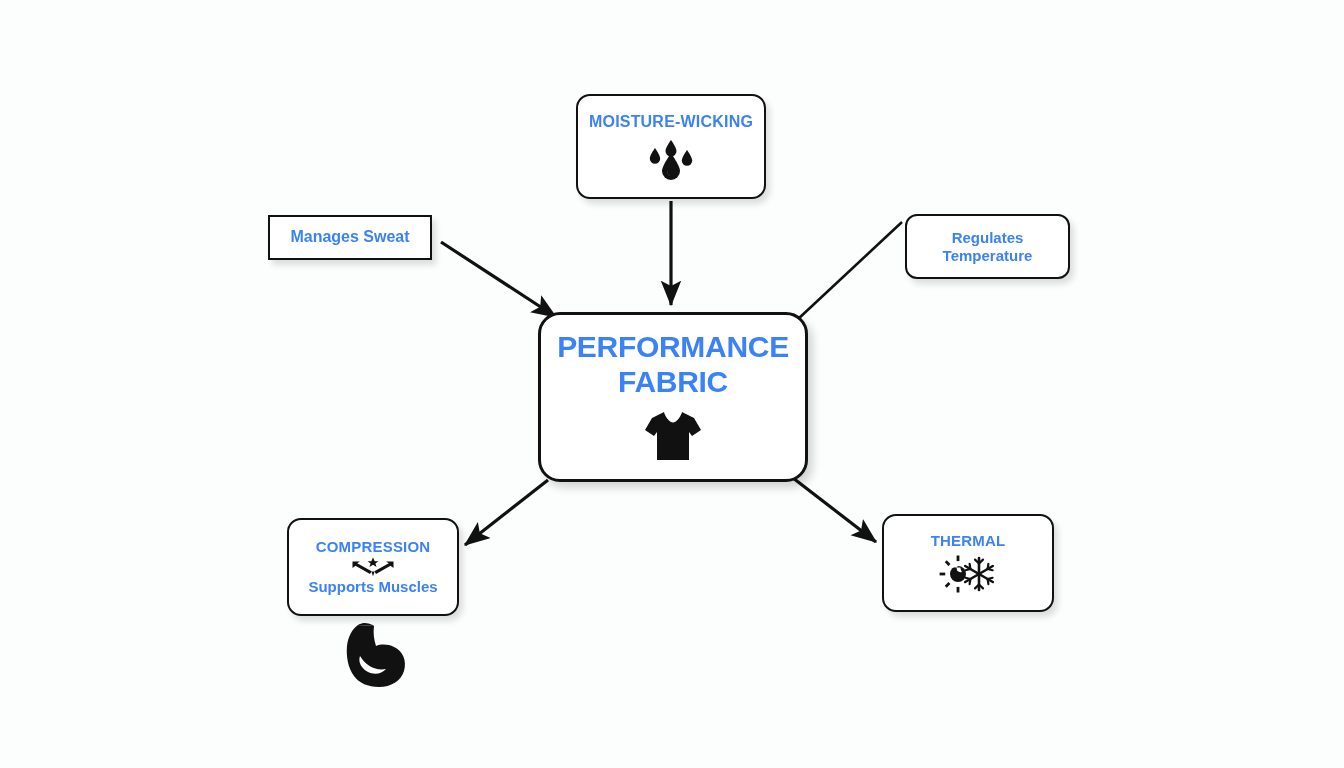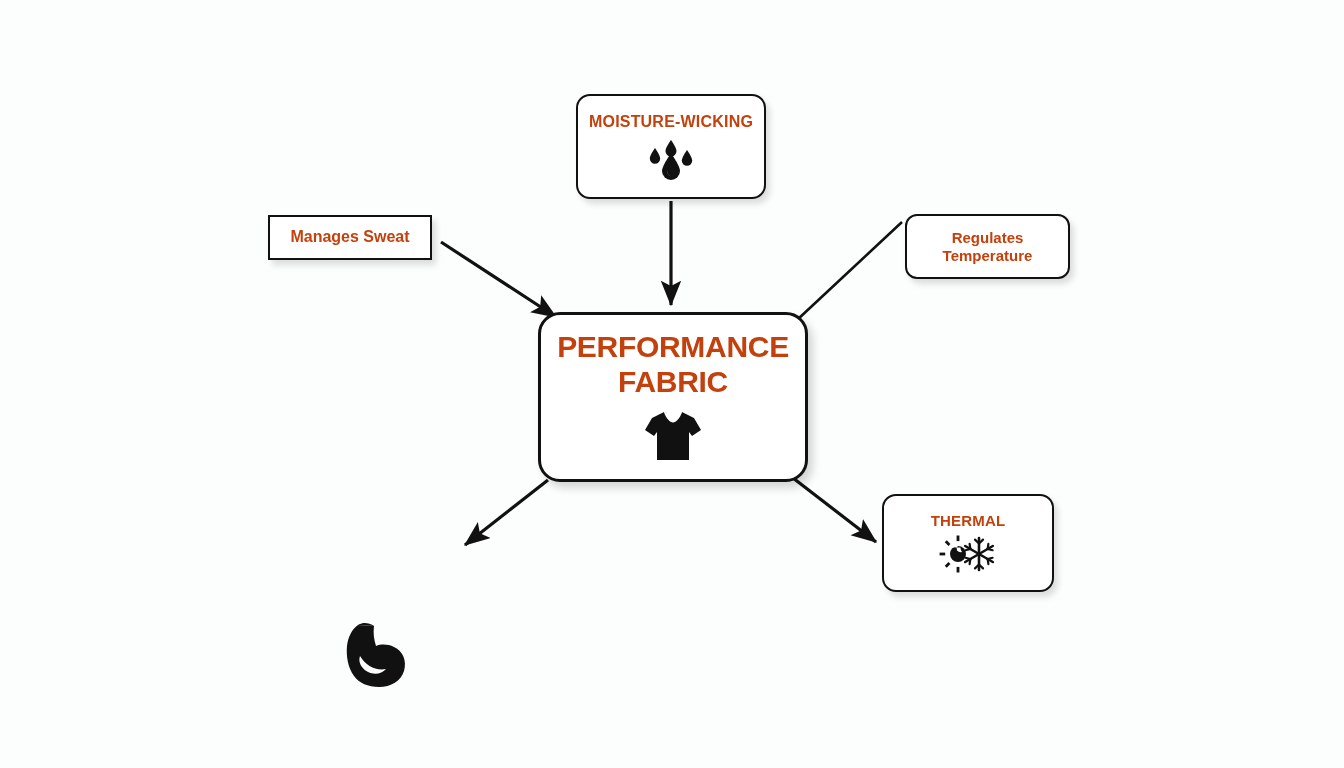--- a/index.html
+++ b/index.html
@@ -29,21 +29,21 @@
     position: absolute;
     background: #ffffff;
     border: 2.5px solid #111111;
     border-radius: 14px;
     box-shadow: 4px 5px 6px rgba(0,0,0,0.13);
     display: flex;
     flex-direction: column;
     align-items: center;
     justify-content: center;
     text-align: center;
-    color: #c2410c;
+    color: #3b82f6;
     z-index: 2;
   }
   .node-title {
     font-weight: bold;
     letter-spacing: 0.2px;
     line-height: 1.12;
     white-space: nowrap;
   }
   .node-sub {
     font-weight: bold;
@@ -105,21 +105,21 @@
     width: 172px;
     height: 98px;
   }
   #node-compression .node-title { font-size: 15px; }
   #node-compression .icon-wrap { margin: 2px 0 1px; }
   #node-compression .node-sub { font-size: 15px; }
 
   
   #node-thermal {
     left: 882px;
-    top: 494px;
+    top: 514px;
     width: 172px;
     height: 98px;
   }
   #node-thermal .node-title { font-size: 15px; }
   #node-thermal .icon-wrap { margin-top: 6px; }
 
   
   #icon-bicep-standalone {
     position: absolute;
     left: 336px;
@@ -190,20 +190,36 @@
                  C36.4 9.6, 34 11.6, 31 11.6 C28 11.6, 25.6 9.6, 23.5 5.2 Z" fill="#ffffff"></path>
       </svg>
     </div>
   </div>
 
   <div class="node" id="node-temp">
     <div class="node-sub">Regulates</div>
     <div class="node-sub">Temperature</div>
   </div>
 
+  <div class="node" id="node-compression">
+    <div class="node-title">COMPRESSION</div>
+    <div class="icon-wrap">
+      <svg width="46" height="20" viewBox="0 0 46 20">
+
+        <path d="M23 0.5 L24.7 4.2 L28.4 4.2 L25.4 6.4 L26.6 10 L23 7.8 L19.4 10 L20.6 6.4 L17.6 4.2 L21.3 4.2 Z" fill="#111111"></path>
+
+        <path d="M2.5 4.5 L2.5 11 L5.5 8.7 L20 17 L21.6 14.3 L7.2 6.2 L10 4.5 Z" fill="#111111"></path>
+
+        <path d="M43.5 4.5 L43.5 11 L40.5 8.7 L26 17 L24.4 14.3 L38.8 6.2 L36 4.5 Z" fill="#111111"></path>
+
+        <path d="M21.4 14.6 L24.6 14.6 L23 19.2 Z" fill="#111111"></path>
+      </svg>
+    </div>
+    <div class="node-sub">Supports Muscles</div>
+  </div>
 
   <div class="node" id="node-thermal">
     <div class="node-title">THERMAL</div>
     <div class="icon-wrap">
       <svg width="62" height="38" viewBox="0 0 62 38">
 
         <circle cx="21" cy="19" r="8" fill="#111111"></circle>
         <path d="M15.6 12.2 a8 8 0 0 1 5.6 -2 a5.4 5.4 0 0 0 -1.2 5.2 a5.4 5.4 0 0 0 5 1.6 a8 8 0 0 1 -1.6 -4.4 Z" fill="#ffffff"></path>
 
         <rect x="19.6" y="0.5" width="2.8" height="5.6" fill="#111111"></rect>

